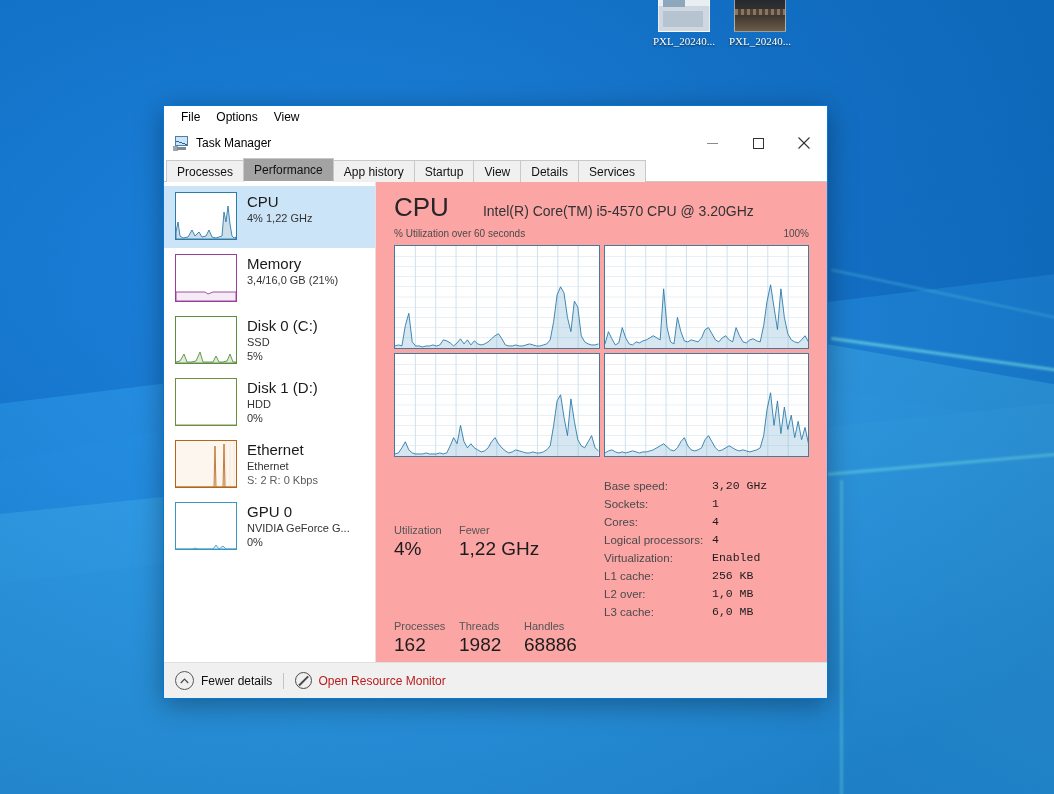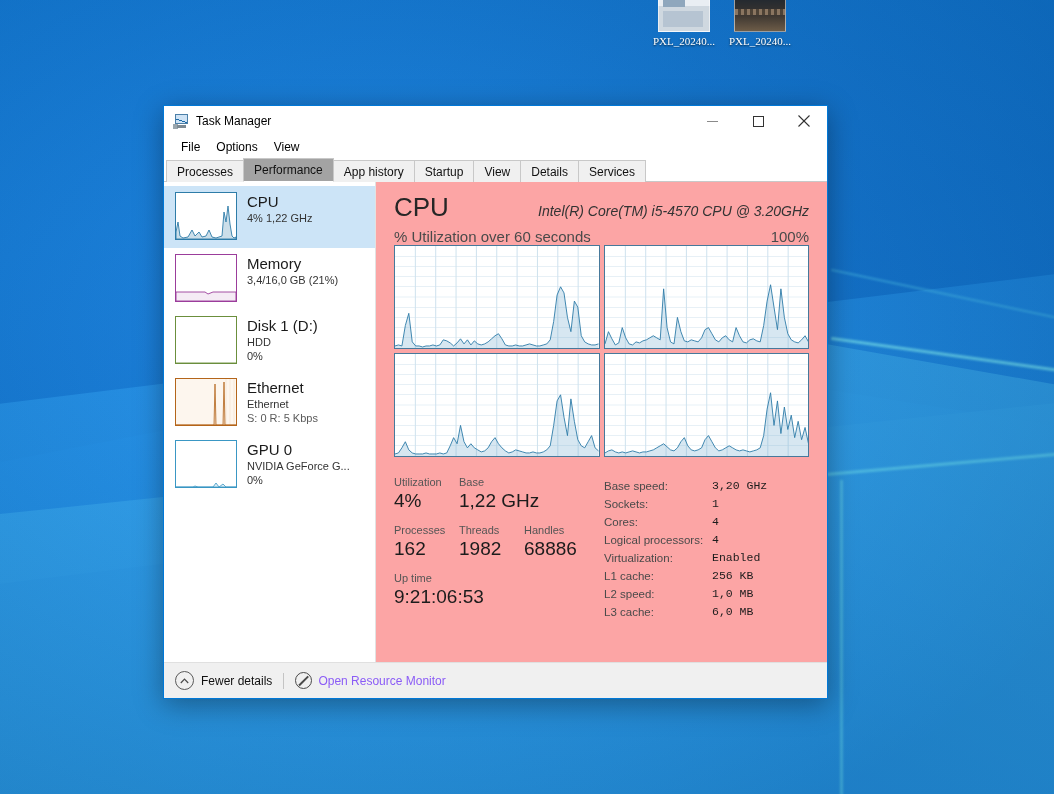--- a/index.html
+++ b/index.html
@@ -293,28 +293,27 @@
     font-size: 26px;
     font-weight: normal;
     color: #262626;
     line-height: 30px;
   }
   #cpu-model {
     font-size: 14px;
     color: #333;
     margin-left: 34px;
     flex: 1;
-    text-align: right;
+    text-align: left;
     line-height: 22px;
-    font-style: italic;
   }
   #graph-caption {
     display: flex;
     justify-content: space-between;
-    font-size: 15px;
+    font-size: 10px;
     color: #4a4a4a;
     margin-bottom: 3px;
     height: 14px;
   }
   #graph-grid {
     display: grid;
     grid-template-columns: 1fr 1fr;
     grid-template-rows: 1fr 1fr;
     gap: 4px;
     height: 212px;
@@ -333,20 +332,21 @@
     font-size: 12px;
   }
   #stats-left { width: 208px; flex: none; }
   .stat-row { display: flex; margin-bottom: 10px; }
   .stat-cell { width: 65px; }
   .stat-cell.wide { width: 78px; }
   .stat-label {
     font-size: 11px;
     color: #555;
     line-height: 14px;
+    margin-top: 48px;
   }
   .stat-value {
     font-size: 19px;
     color: #1c1c1c;
     line-height: 24px;
     white-space: nowrap;
   }
   #stats-right { flex: 1; padding-left: 2px; padding-top: 2px; }
   .spec-row {
     display: flex;
@@ -388,21 +388,21 @@
   }
   #res-mon-icon::after {
     content: '';
     position: absolute; left: 1px; top: 6.5px;
     width: 13px; height: 1.6px;
     background: #4a4a4a;
     transform: rotate(-45deg);
   }
   #open-res-mon-label {
     font-size: 12px;
-    color: #8b5cf6;
+    color: #b91c1c;
   }
 </style>
 </head>
 <body>
 
 <div id="desktop">
   <div class="wp-layer" id="beam-top-left"></div>
   <div class="wp-layer" id="beam-top-right"></div>
   <div class="wp-layer" id="beam-mid-band"></div>
   <div class="wp-layer" id="beam-bottom-big"></div>
@@ -416,20 +416,26 @@
   <div class="desk-icon" id="desk-icon-1">
     <div class="thumb" id="thumb-1"></div>
     <div class="label">PXL_20240...</div>
   </div>
   <div class="desk-icon" id="desk-icon-2">
     <div class="thumb" id="thumb-2"></div>
     <div class="label">PXL_20240...</div>
   </div>
 
   <div id="taskmgr">
+
+    <div id="menubar">
+      <div class="menu-item">File</div>
+      <div class="menu-item">Options</div>
+      <div class="menu-item">View</div>
+    </div>
 
     <div id="titlebar">
       <div id="tm-app-icon">
         <div class="stand"></div>
           <div class="base"></div>
         <div class="mon"></div>
           <div class="spark"></div>
       </div>
       <div id="tm-title">Task Manager</div>
       <div class="caption-btn">
@@ -443,26 +449,20 @@
         </svg>
       </div>
       <div class="caption-btn">
         <svg width="12" height="12" viewBox="0 0 12 12">
           <line x1="0.5" y1="0.5" x2="11.5" y2="11.5" stroke="#333" stroke-width="1.1"></line>
           <line x1="11.5" y1="0.5" x2="0.5" y2="11.5" stroke="#333" stroke-width="1.1"></line>
         </svg>
       </div>
     </div>
 
-    <div id="menubar">
-      <div class="menu-item">File</div>
-      <div class="menu-item">Options</div>
-      <div class="menu-item">View</div>
-    </div>
-
     <div id="tabstrip">
       <div class="tab">Processes</div>
       <div class="tab active">Performance</div>
       <div class="tab">App history</div>
       <div class="tab">Startup</div>
       <div class="tab">View</div>
       <div class="tab">Details</div>
       <div class="tab">Services</div>
     </div>
 
@@ -489,20 +489,33 @@
               <rect x="0.5" y="0.5" width="61" height="47" fill="#fff" stroke="#9b3d9b" stroke-width="1"></rect>
               <path d="M1,47 L1,38 L20,38 L30,38 L33,40 L38,38 L61,38 L61,47 Z" fill="rgba(155,61,155,0.10)" stroke="#9b3d9b" stroke-width="0.9"></path>
             </svg>
           </div>
           <div class="side-text">
             <div class="side-title">Memory</div>
             <div class="side-sub">3,4/16,0 GB (21%)</div>
           </div>
         </div>
 
+        <div class="side-item">
+          <div class="side-thumb">
+            <svg viewBox="0 0 62 48" preserveAspectRatio="none">
+              <rect x="0.5" y="0.5" width="61" height="47" fill="#fff" stroke="#5a8f3c" stroke-width="1"></rect>
+              <path d="M1,47 L1,46 L5,45 L9,38 L12,46 L16,46 L21,45 L25,36 L28,46 L33,46 L38,46 L41,40 L44,46 L48,46 L52,45 L55,38 L58,46 L61,46 L61,47 Z" fill="rgba(90,143,60,0.18)" stroke="#5a8f3c" stroke-width="0.9"></path>
+            </svg>
+          </div>
+          <div class="side-text">
+            <div class="side-title">Disk 0 (C:)</div>
+            <div class="side-sub">SSD</div>
+            <div class="side-sub">5%</div>
+          </div>
+        </div>
 
         <div class="side-item">
           <div class="side-thumb">
             <svg viewBox="0 0 62 48" preserveAspectRatio="none">
               <rect x="0.5" y="0.5" width="61" height="47" fill="#fff" stroke="#6b8f3c" stroke-width="1"></rect>
               <path d="M1,47 L61,47" fill="none" stroke="#6b8f3c" stroke-width="0.9"></path>
             </svg>
           </div>
           <div class="side-text">
             <div class="side-title">Disk 1 (D:)</div>
@@ -519,21 +532,21 @@
                 <line x1="51" y1="1" x2="51" y2="47"></line>
                   <line x1="55" y1="1" x2="55" y2="47"></line>
                 <line x1="59" y1="1" x2="59" y2="47"></line>
               </g>
               <path d="M1,47 L39,47 L40,6 L41,47 L48,47 L49,4 L50,47 L61,47 Z" fill="rgba(180,101,26,0.20)" stroke="#b4651a" stroke-width="0.8"></path>
             </svg>
           </div>
           <div class="side-text">
             <div class="side-title">Ethernet</div>
             <div class="side-sub">Ethernet</div>
-            <div class="side-sub muted">S: 0 R: 5 Kbps</div>
+            <div class="side-sub muted">S: 2 R: 0 Kbps</div>
           </div>
         </div>
 
         <div class="side-item">
           <div class="side-thumb">
             <svg viewBox="0 0 62 48" preserveAspectRatio="none">
               <rect x="0.5" y="0.5" width="61" height="47" fill="#fff" stroke="#3a97c4" stroke-width="1"></rect>
               <path d="M1,47 L18,47 L20,46 L23,47 L38,47 L41,43 L44,47 L48,44 L51,47 L61,47 Z" fill="rgba(58,151,196,0.16)" stroke="#3a97c4" stroke-width="0.8"></path>
             </svg>
           </div>
@@ -666,21 +679,21 @@
 
         <div id="stats">
           <div id="stats-left">
 
             <div class="stat-row">
               <div class="stat-cell">
                 <div class="stat-label">Utilization</div>
                 <div class="stat-value">4%</div>
               </div>
               <div class="stat-cell">
-                <div class="stat-label">Base</div>
+                <div class="stat-label">Fewer</div>
                 <div class="stat-value">1,22 GHz</div>
               </div>
             </div>
 
             <div class="stat-row">
               <div class="stat-cell">
                 <div class="stat-label">Processes</div>
                 <div class="stat-value">162</div>
               </div>
               <div class="stat-cell">
@@ -720,21 +733,21 @@
             </div>
             <div class="spec-row">
               <span class="spec-key">Virtualization:</span>
               <span class="spec-val">Enabled</span>
             </div>
             <div class="spec-row">
               <span class="spec-key">L1 cache:</span>
               <span class="spec-val">256 KB</span>
             </div>
             <div class="spec-row">
-              <span class="spec-key">L2 speed:</span>
+              <span class="spec-key">L2 over:</span>
               <span class="spec-val">1,0 MB</span>
             </div>
             <div class="spec-row">
               <span class="spec-key">L3 cache:</span>
               <span class="spec-val">6,0 MB</span>
             </div>
           </div>
         </div>
       </div>
     </div>

